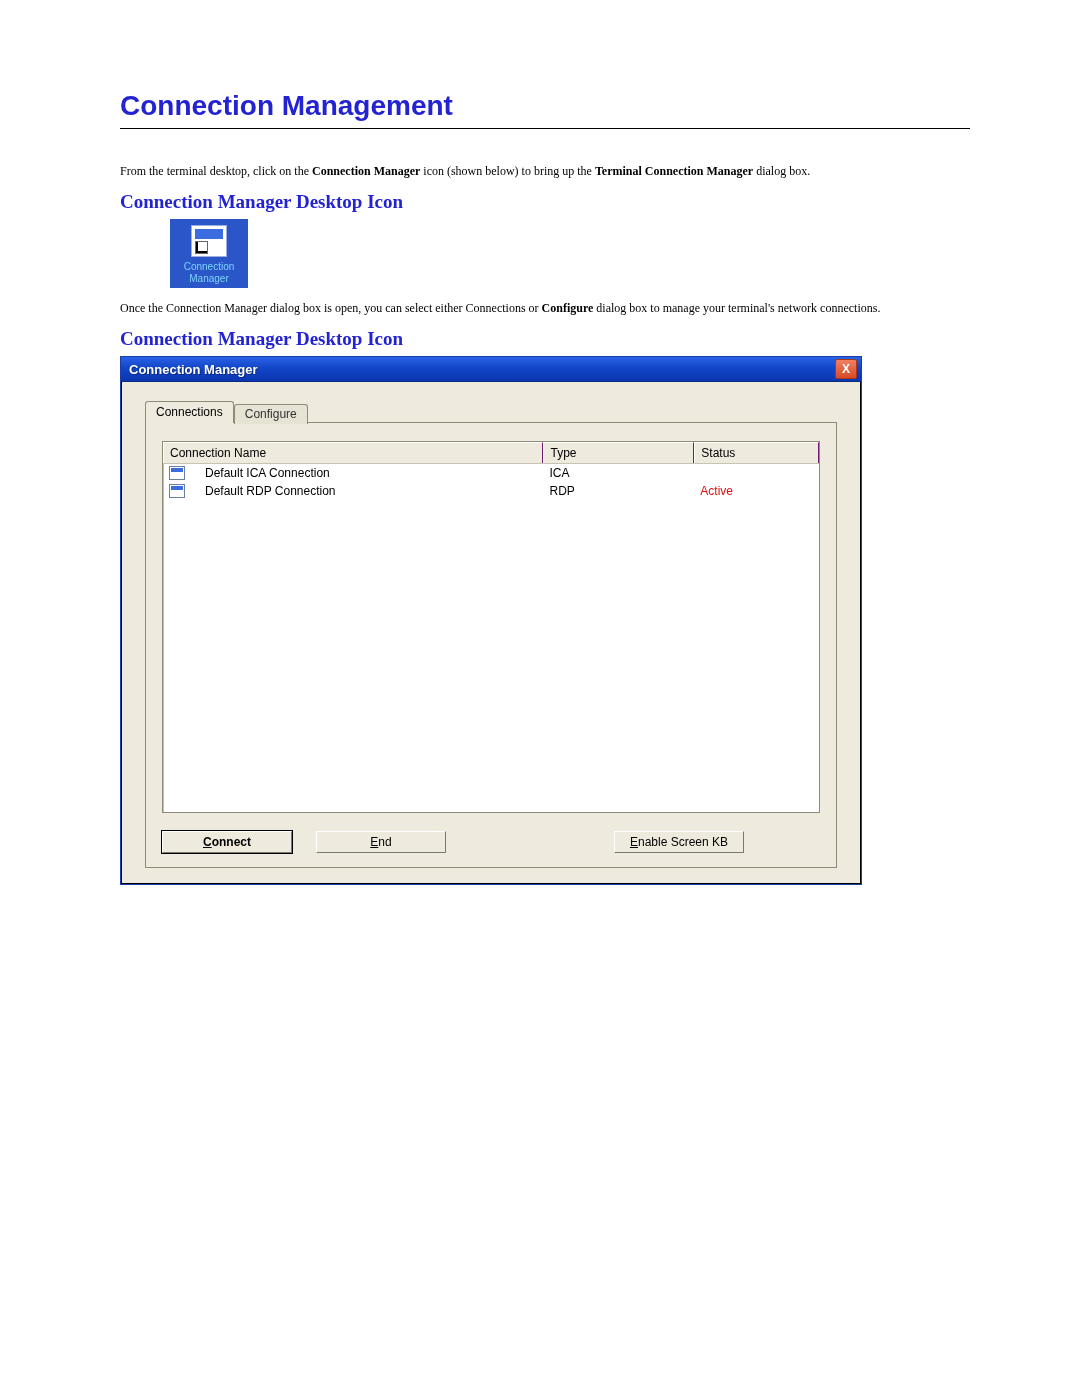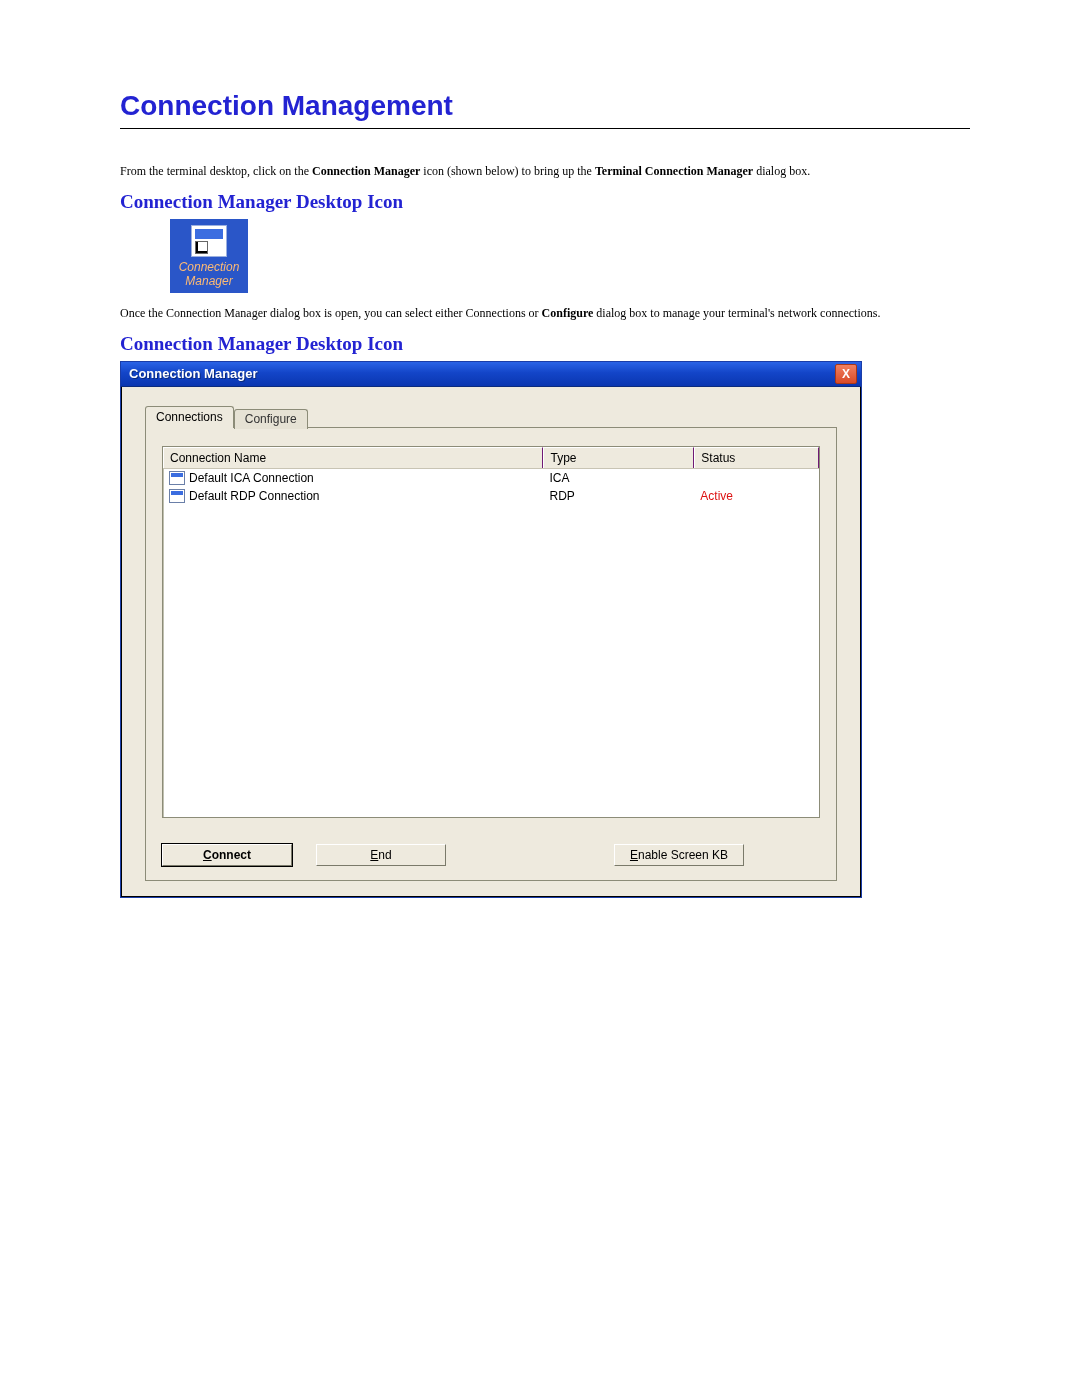--- a/index.html
+++ b/index.html
@@ -72,25 +72,24 @@
   .desktop-icon .glyph-box:after {
     content: "";
     position: absolute;
     left: 3px; bottom: 2px;
     width: 11px; height: 11px;
     background: #fff;
     border: 1px solid #666;
     box-shadow: inset 2px -2px 0 #000;
   }
   .desktop-icon .lbl {
-    color: #fdba74;
+    color: #7dd3fc;
     font-family: Tahoma, Arial, sans-serif;
-    font-size: 12px;
+    font-size: 10px;
     line-height: 1.15;
-    font-style: italic;
   }
 
   
   .dialog {
     width: 740px;
     border: 1px solid #1a3da8;
     font-family: Tahoma, Arial, sans-serif;
     font-size: 12px;
     background: #eeeade;
     box-shadow: 0 0 0 1px #000 inset;
@@ -184,42 +183,42 @@
   .lv-row {
     display: flex;
     align-items: center;
     padding: 1px 0;
   }
   .lv-row .cell {
     padding: 1px 6px;
     font-size: 12px;
     box-sizing: border-box;
   }
-  .cell-name { flex: 0 0 58%; display: flex; align-items: flex-end; gap: 4px; }
+  .cell-name { flex: 0 0 58%; display: flex; align-items: flex-end; gap: 20px; }
   .cell-type { flex: 0 0 23%; }
   .cell-status { flex: 1 1 auto; }
   .status-active { color: #d11; }
   .row-icon {
     width: 14px; height: 12px;
     background: #fff;
     border: 1px solid #6a7fa8;
     position: relative;
     flex-shrink: 0;
   }
   .row-icon:before {
     content: "";
     position: absolute;
     left: 1px; top: 1px; right: 1px; height: 4px;
     background: #3b6de0;
   }
   .btnrow {
     display: flex;
     align-items: center;
     gap: 24px;
-    margin-top: 26px;
+    margin-top: 18px;
   }
   .btnrow .spacer { flex: 0 0 120px; }
   .winbtn {
     min-width: 100px;
     padding: 3px 14px;
     background: #eeeade;
     border-top: 1px solid #fff;
     border-left: 1px solid #fff;
     border-right: 1px solid #7a7a6a;
     border-bottom: 1px solid #7a7a6a;

